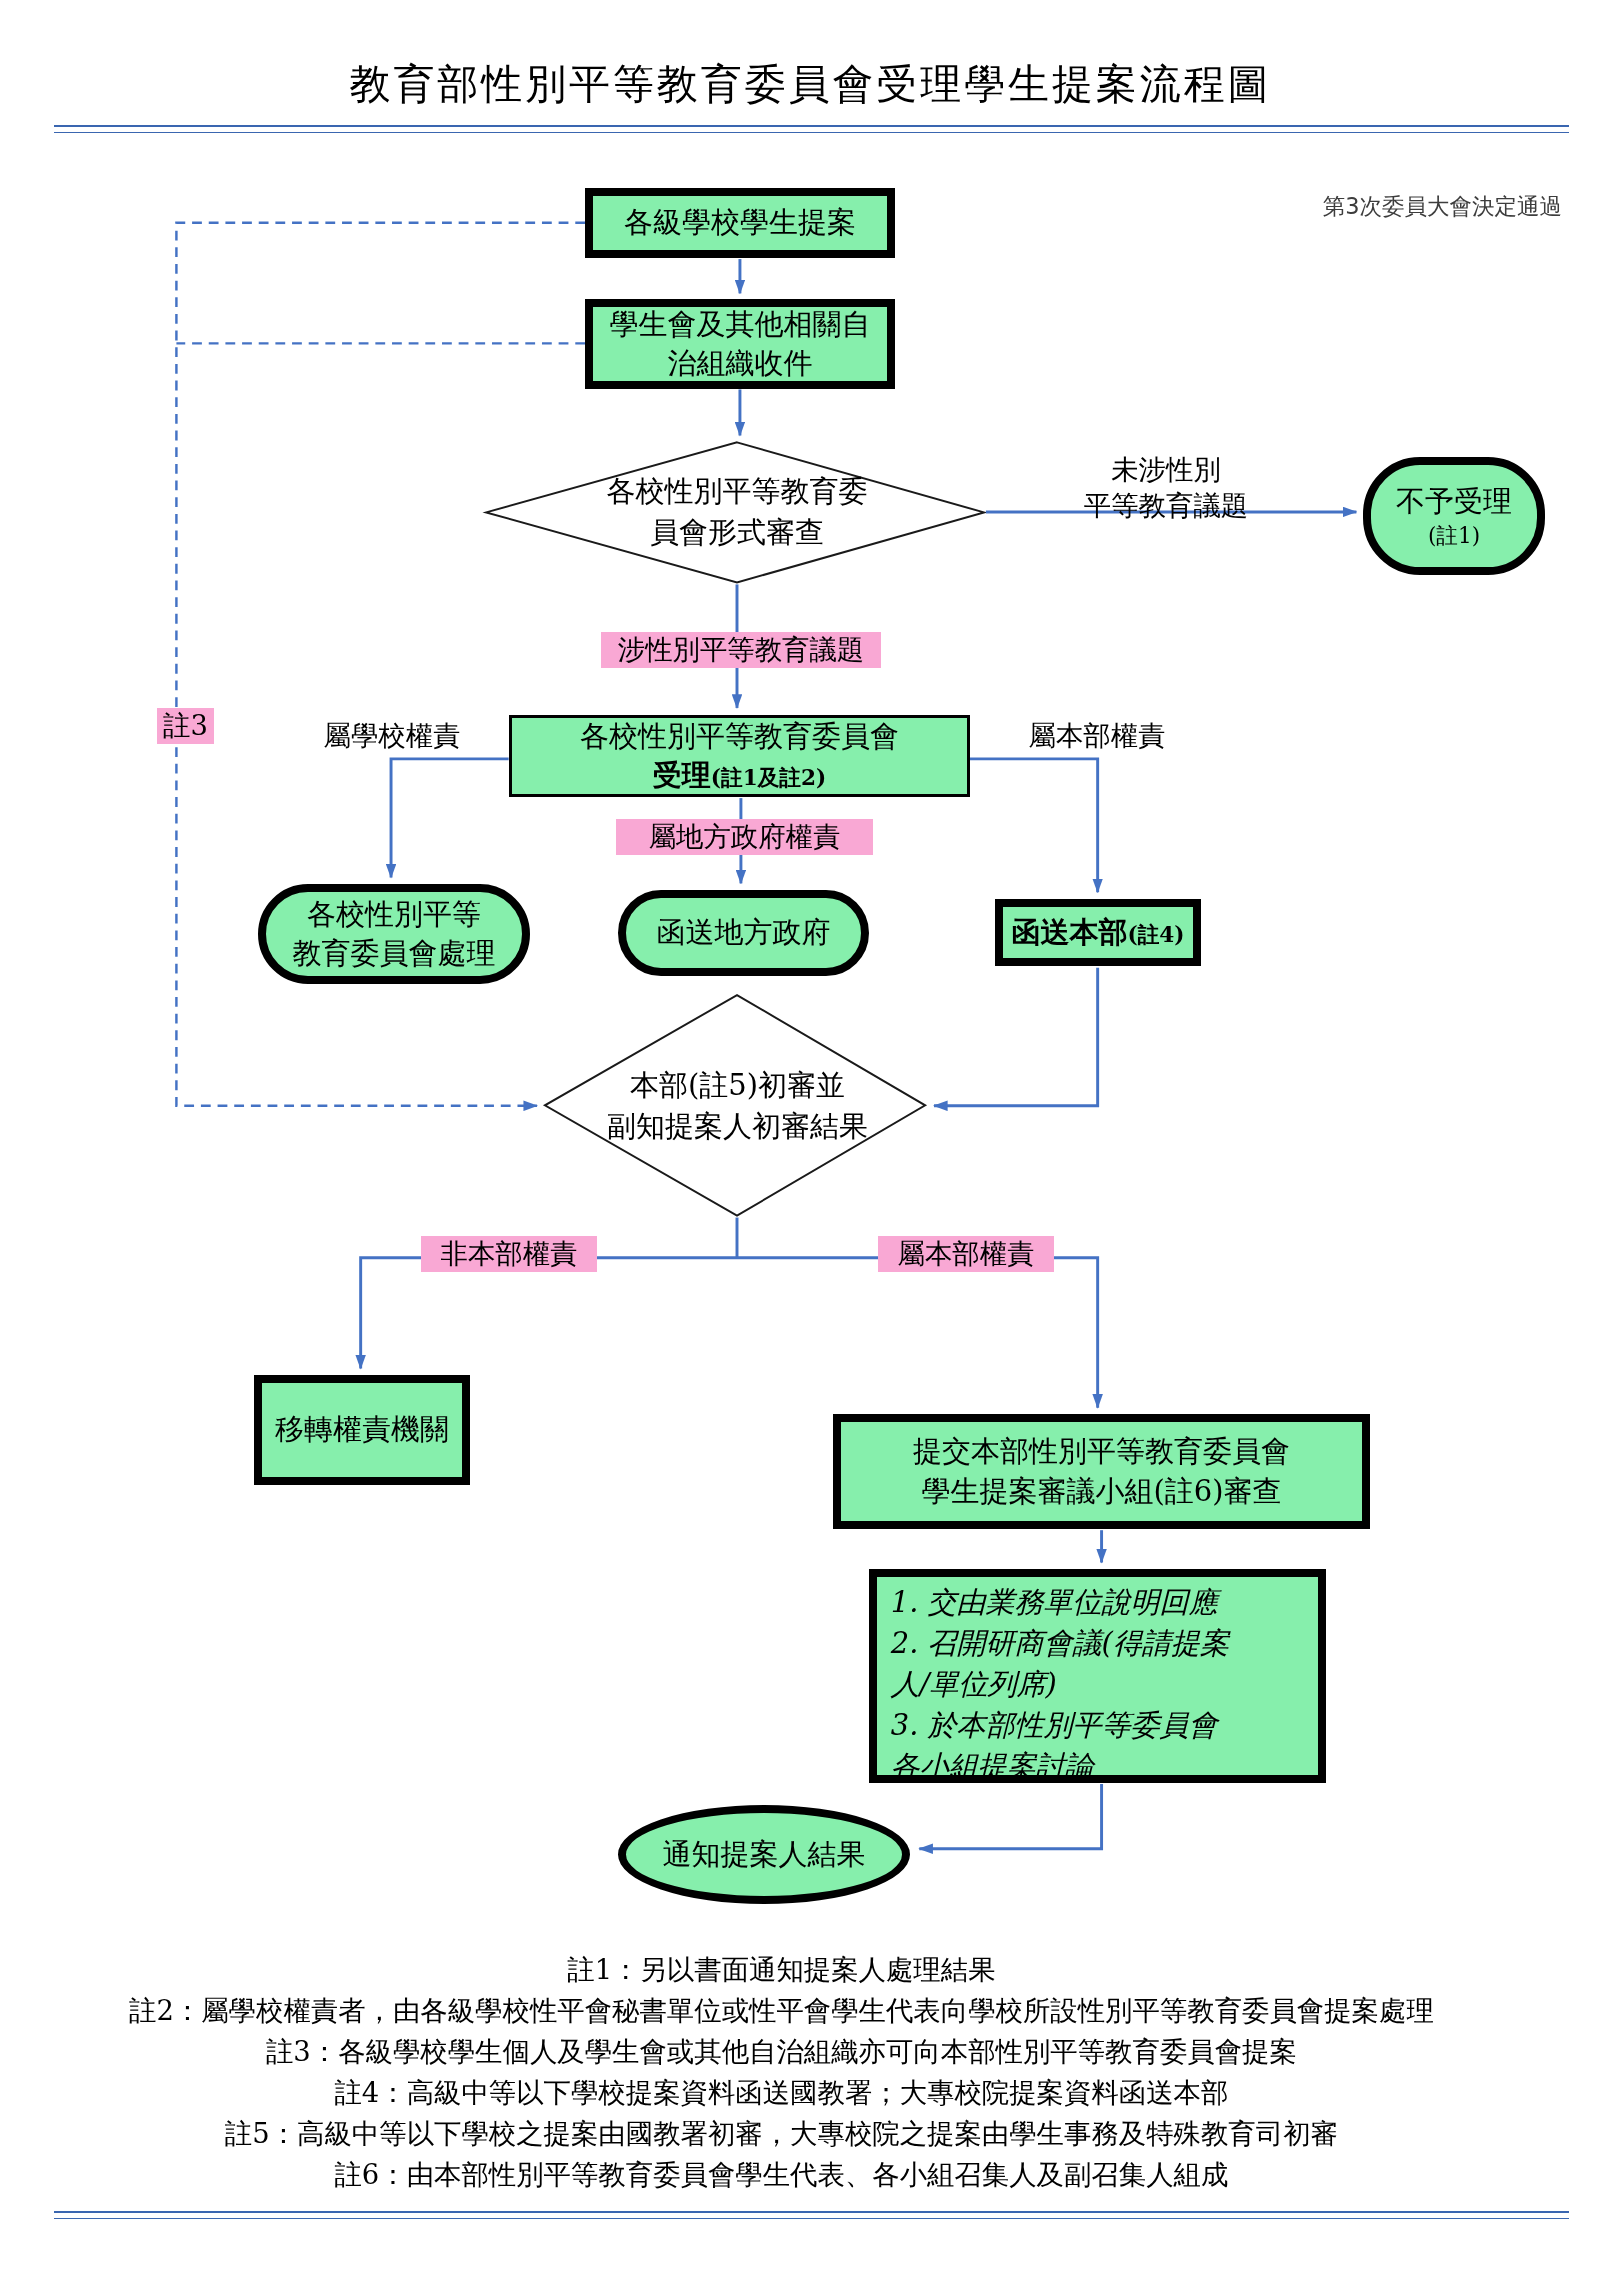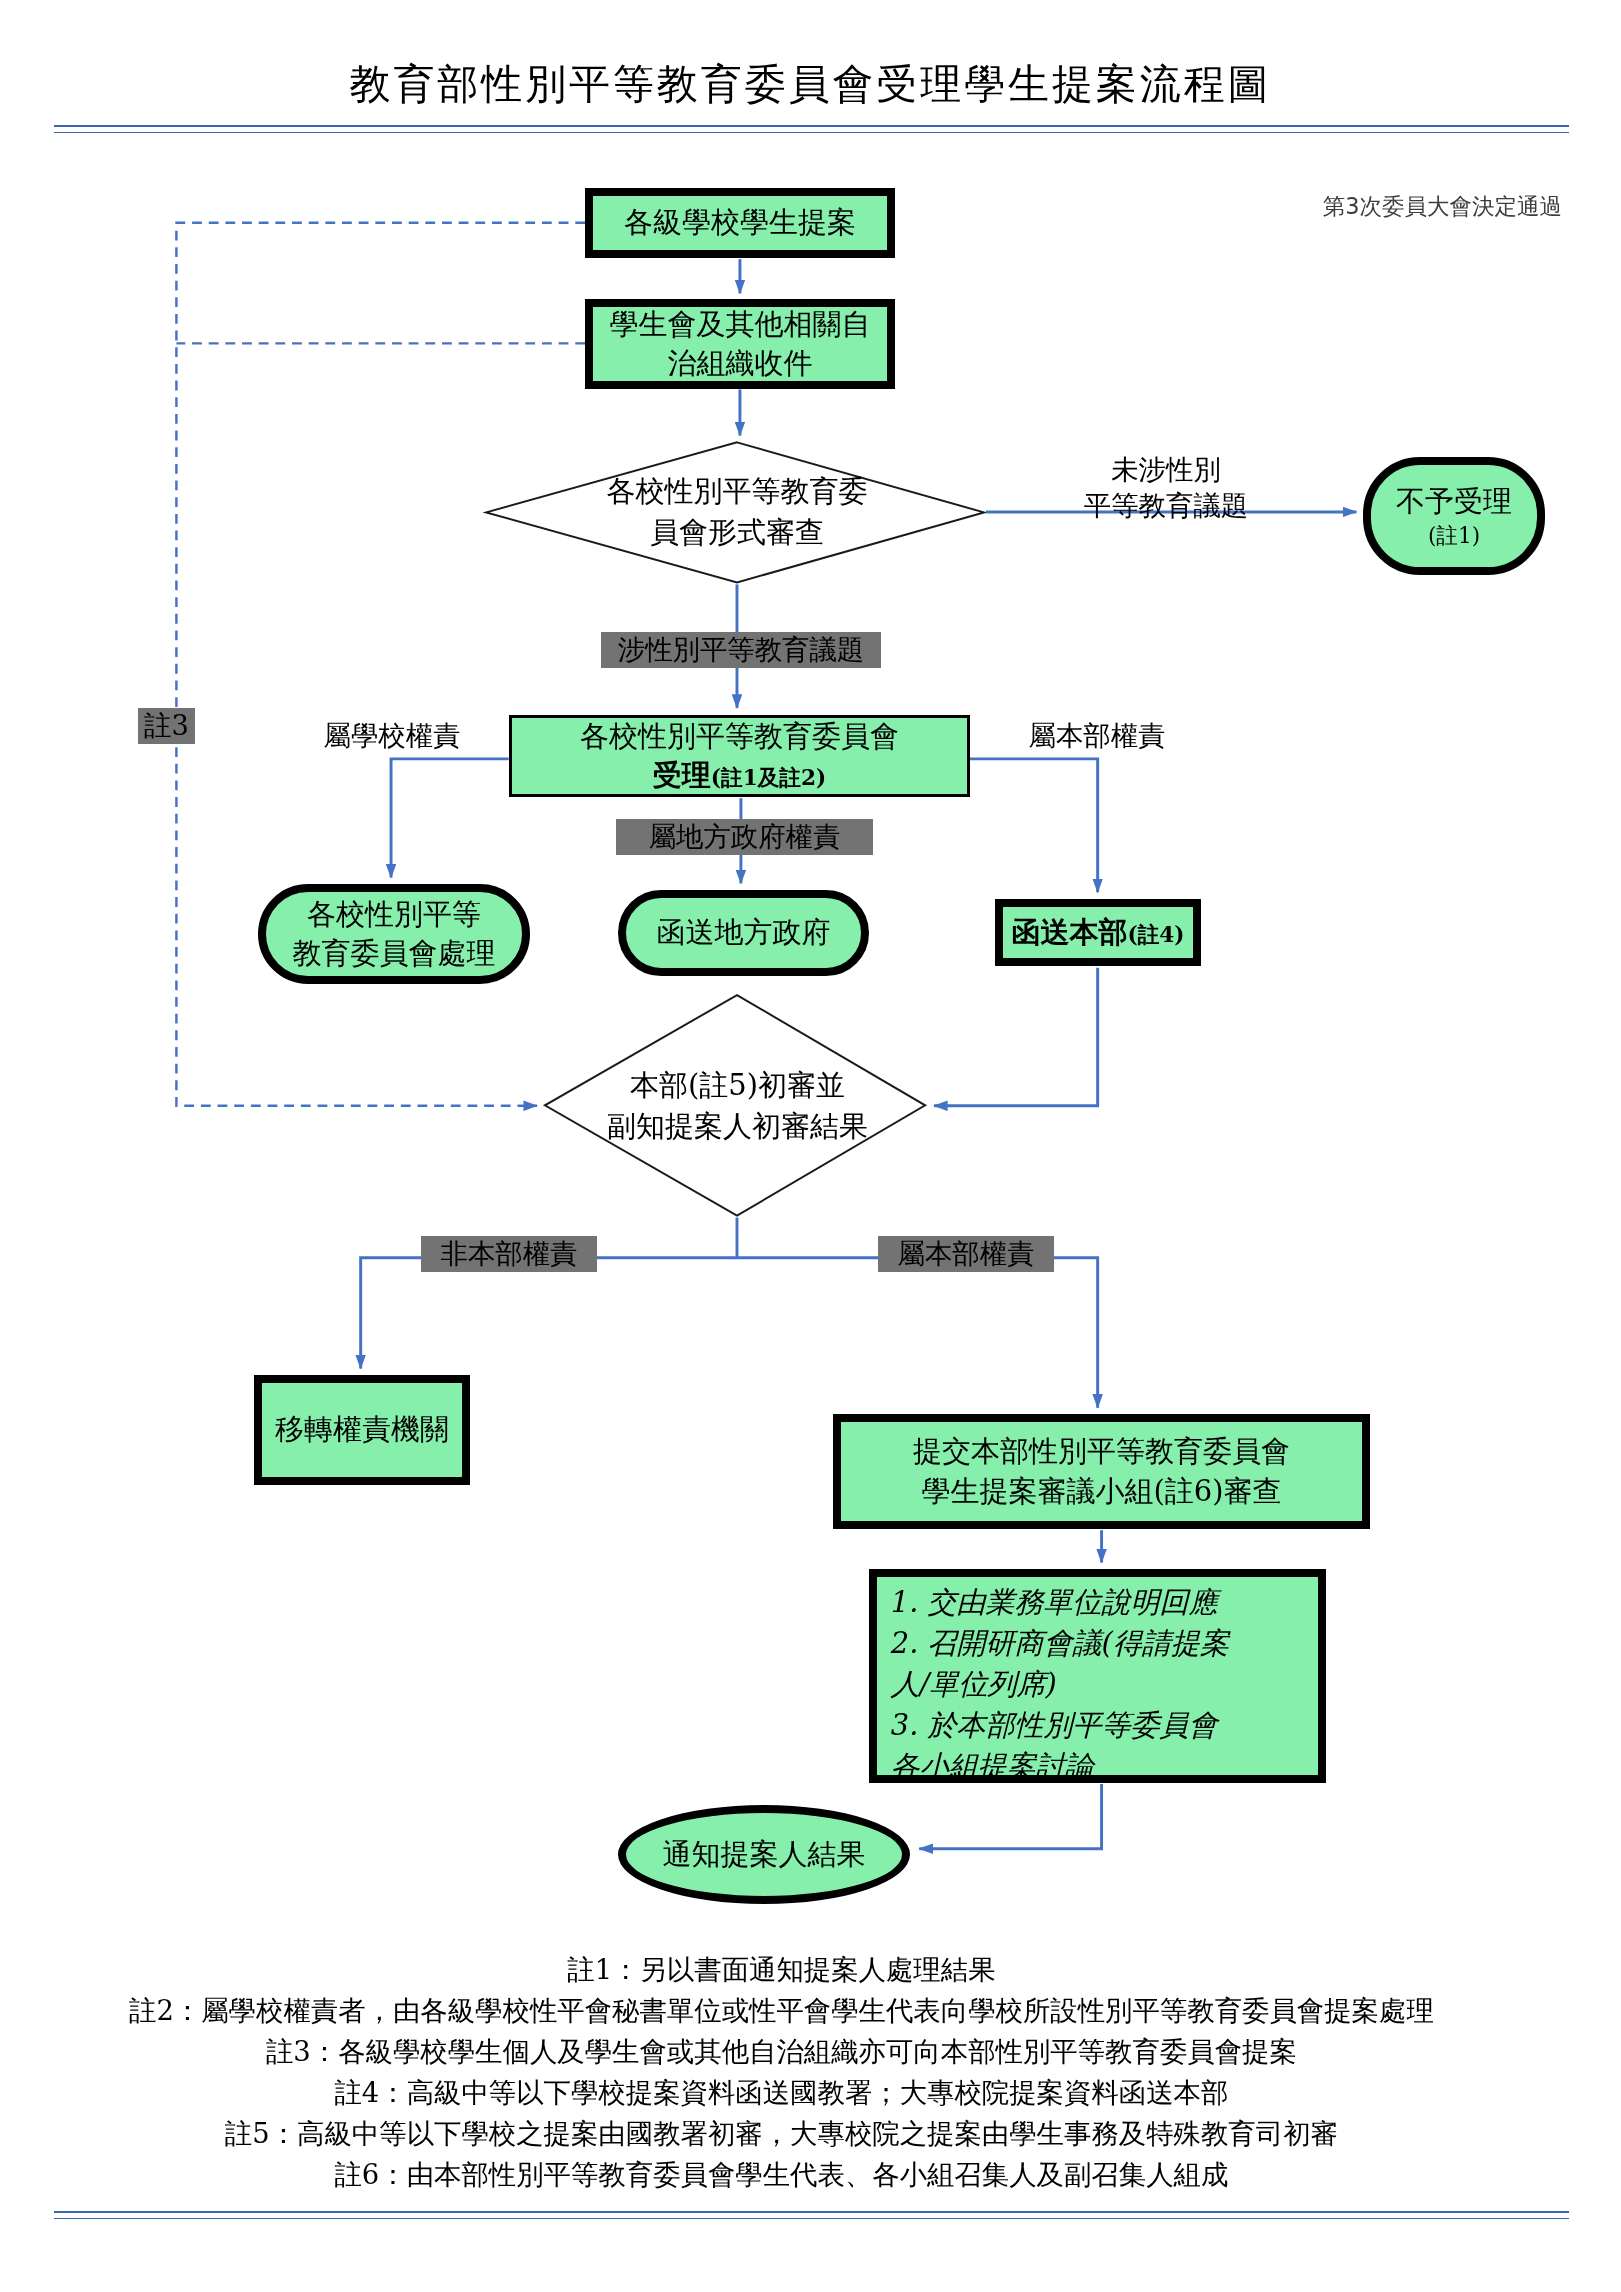--- a/index.html
+++ b/index.html
@@ -30,21 +30,21 @@
                padding:4.9px 13.7px; line-height:41px;font-style:italic; }
   .row { display:flex; flex-direction:row; align-items:baseline; justify-content:center;font-weight:bold; }
   .small { font-size:21.6px; }
 
   .diamond-text { position:absolute; display:flex; align-items:center; justify-content:center;
                   text-align:center; font-size:29px; line-height:1.4; white-space:pre-line;
                   z-index:3; }
 
   .edge-label { position:absolute; text-align:center; font-size:27.4px; line-height:1.32;
                 white-space:pre-line; z-index:4; }
-  .edge-label.bg { background:#737373; padding:0 2.9px; }
+  .edge-label.bg { background:#f9a8d4; padding:0 2.9px; }
 
   .notes { position:absolute; left:129px; top:1949px; font-size:27.4px; line-height:41px;text-align:center; }
 </style>
 </head>
 <body>
 
 <div class="canvas">
 
   <div class="title">教育部性別平等教育委員會受理學生提案流程圖</div>
   <div class="rule" style="top:125px"></div>
@@ -138,21 +138,21 @@
 平等教育議題</div>
 
   <div class="edge-label bg" style="left:601px;top:632px;width:280px">涉性別平等教育議題</div>
 
   <div class="edge-label" style="left:294px;top:718px;width:196px">屬學校權責</div>
 
   <div class="edge-label bg" style="left:616px;top:819px;width:257px">屬地方政府權責</div>
 
   <div class="edge-label" style="left:999px;top:718px;width:196px">屬本部權責</div>
 
-  <div class="edge-label bg" style="left:138px;top:708px;width:57px">註3</div>
+  <div class="edge-label bg" style="left:157px;top:708px;width:57px">註3</div>
 
   <div class="edge-label bg" style="left:421px;top:1236px;width:176px">非本部權責</div>
 
   <div class="edge-label bg" style="left:878px;top:1236px;width:176px">屬本部權責</div>
 
   <div class="notes">
     <div>註1：另以書面通知提案人處理結果</div>
     <div>註2：屬學校權責者，由各級學校性平會秘書單位或性平會學生代表向學校所設性別平等教育委員會提案處理</div>
     <div>註3：各級學校學生個人及學生會或其他自治組織亦可向本部性別平等教育委員會提案</div>
     <div>註4：高級中等以下學校提案資料函送國教署；大專校院提案資料函送本部</div>

